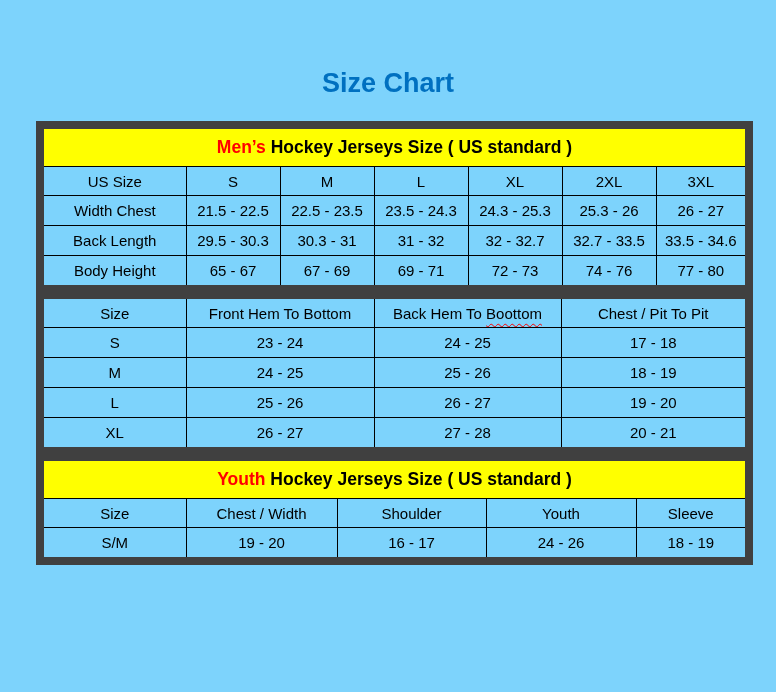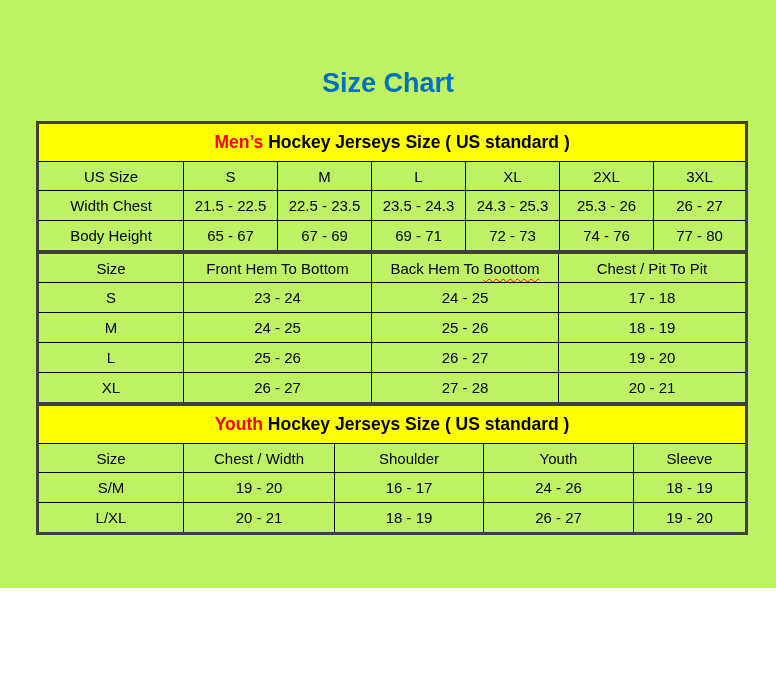--- a/index.html
+++ b/index.html
@@ -5,22 +5,22 @@
   html, body {
     margin: 0;
     padding: 0;
     background: #ffffff;
     font-family: "Liberation Sans", sans-serif;
     color: #000000;
   }
   .page {
     position: relative;
     width: 776px;
-    height: 588px;
-    background: #bef264;
+    height: 692px;
+    background: #7dd3fc;
     overflow: hidden;
   }
   .page-title {
     margin: 0;
     padding-top: 66px;
     text-align: center;
     font-size: 27px;
     font-weight: bold;
     color: #0070C0;
     letter-spacing: 0px;
@@ -29,21 +29,21 @@
   .tables-wrap {
     position: absolute;
     left: 36px;
     top: 121px;
     width: 709px;
   }
   table.sizes {
     border-collapse: collapse;
     table-layout: fixed;
     width: 709px;
-    border: 3px solid #404040;
+    border: 8px solid #404040;
   }
   table.sizes + table.sizes {
     margin-top: -2px;
   }
   table.sizes td, table.sizes th {
     border: 1.5px solid #000000;
     text-align: center;
     vertical-align: middle;
     padding: 0 2px;
     font-size: 15px;
@@ -110,20 +110,29 @@
         <th>3XL</th>
       </tr>
       <tr class="datarow">
         <td>Width Chest</td>
         <td>21.5 - 22.5</td>
         <td>22.5 - 23.5</td>
         <td>23.5 - 24.3</td>
         <td>24.3 - 25.3</td>
         <td>25.3 - 26</td>
         <td>26 - 27</td>
+      </tr>
+      <tr class="datarow">
+        <td>Back Length</td>
+        <td>29.5 - 30.3</td>
+        <td>30.3 - 31</td>
+        <td>31 - 32</td>
+        <td>32 - 32.7</td>
+        <td>32.7 - 33.5</td>
+        <td>33.5 - 34.6</td>
       </tr>
       <tr class="datarow">
         <td>Body Height</td>
         <td>65 - 67</td>
         <td>67 - 69</td>
         <td>69 - 71</td>
         <td>72 - 73</td>
         <td>74 - 76</td>
         <td>77 - 80</td>
       </tr>
@@ -190,24 +199,17 @@
         <th>Youth</th>
         <th>Sleeve</th>
       </tr>
       <tr class="datarow">
         <td class="rowlabel-bold">S/M</td>
         <td>19 - 20</td>
         <td>16 - 17</td>
         <td>24 - 26</td>
         <td>18 - 19</td>
       </tr>
-      <tr class="datarow">
-        <td class="rowlabel-bold">L/XL</td>
-        <td>20 - 21</td>
-        <td>18 - 19</td>
-        <td>26 - 27</td>
-        <td>19 - 20</td>
-      </tr>
     </tbody>
       </table>
 
   </div>
 </div>
 
 </body></html>

